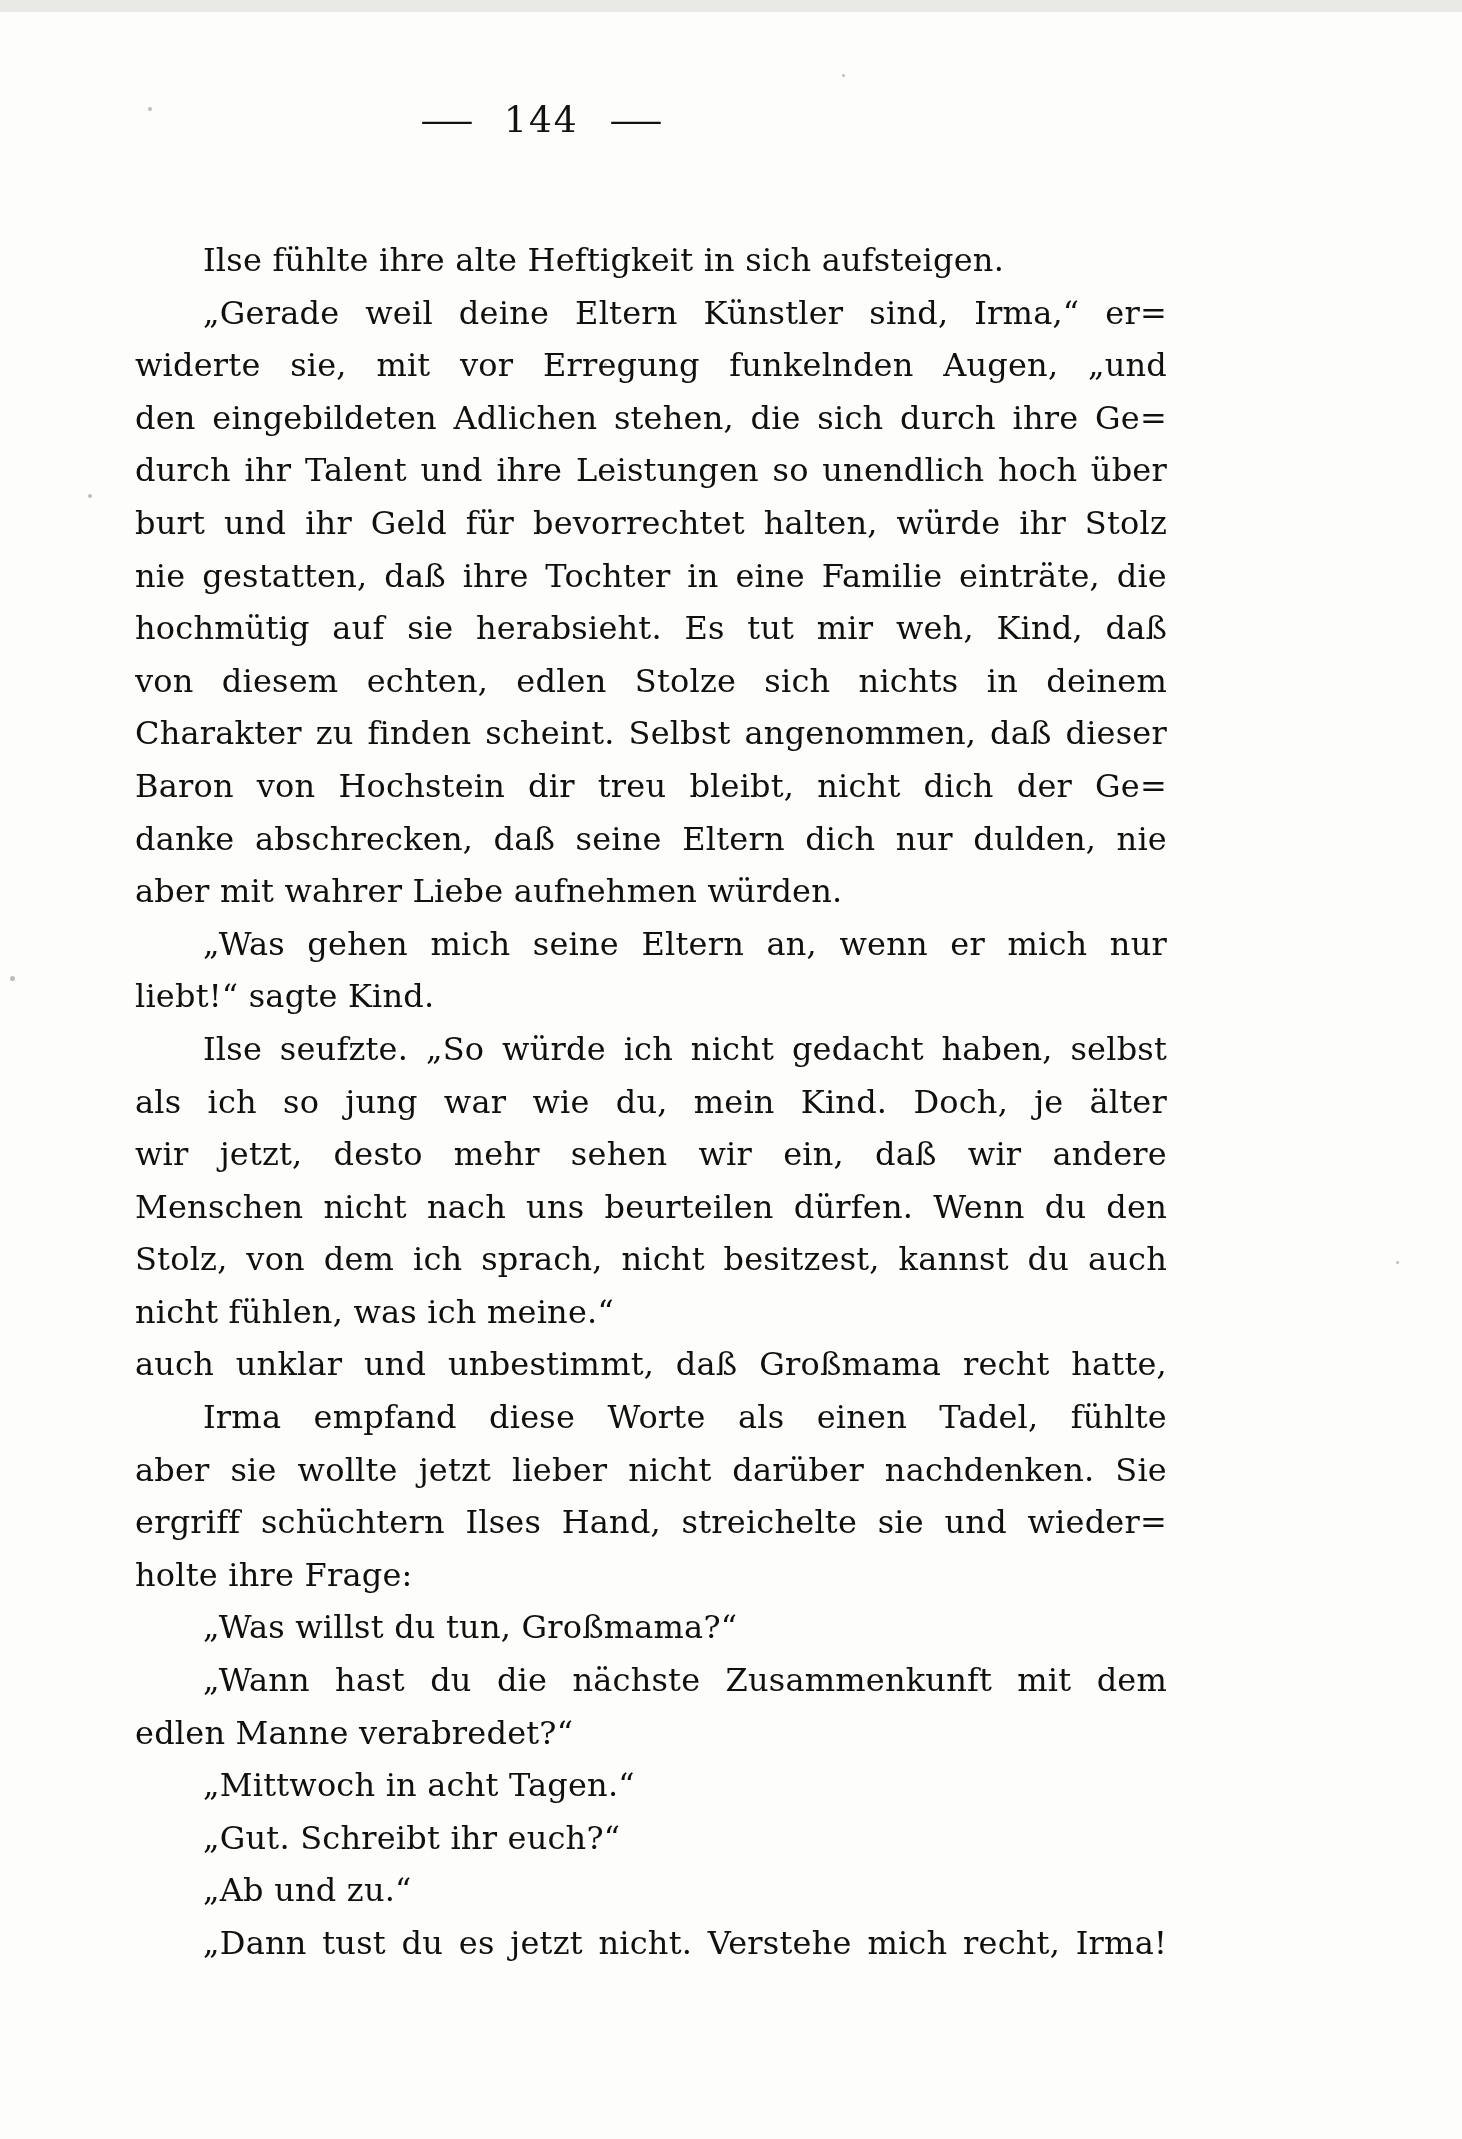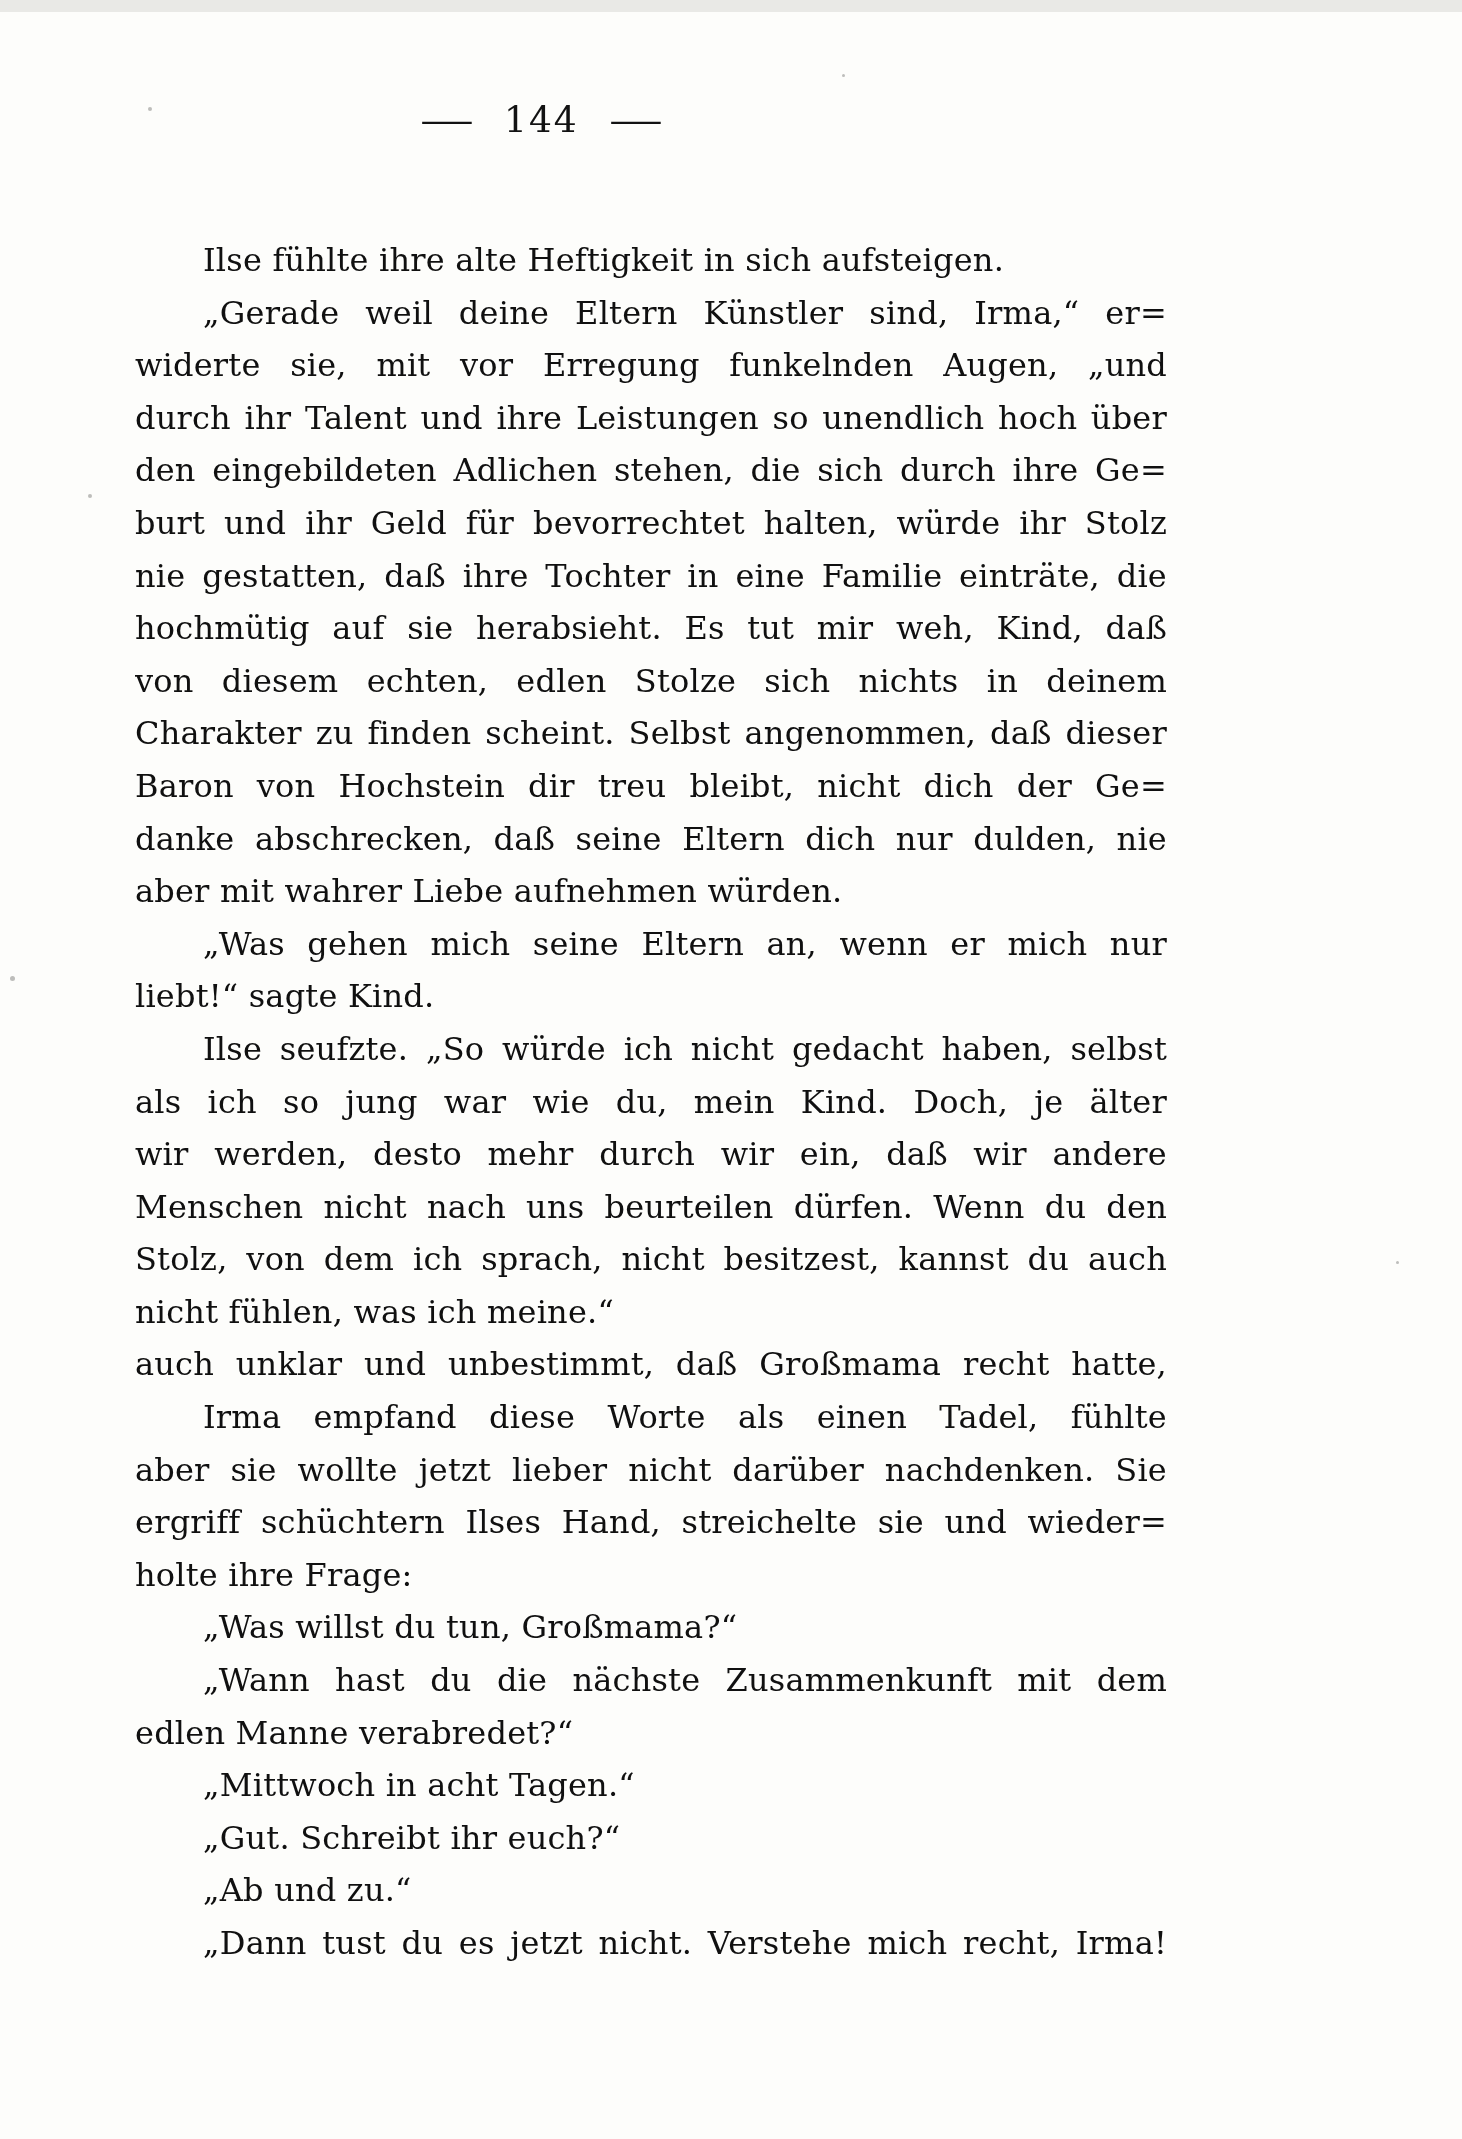--- a/index.html
+++ b/index.html
@@ -75,35 +75,35 @@
 <div class="page">
 
   <div class="pagehead">
     <span class="dash">—</span><span class="num">144</span><span class="dash">—</span>
   </div>
 
   <div class="text" id="textblock">
       <div class="line l ind">Ilse fühlte ihre alte Heftigkeit in sich aufsteigen.</div>
       <div class="line j ind">„Gerade weil deine Eltern Künstler sind, Irma,“ er=</div>
       <div class="line j">widerte sie, mit vor Erregung funkelnden Augen, „und</div>
+      <div class="line j">den eingebildeten Adlichen stehen, die sich durch ihre Ge=</div>
       <div class="line j">durch ihr Talent und ihre Leistungen so unendlich hoch über</div>
-      <div class="line j">den eingebildeten Adlichen stehen, die sich durch ihre Ge=</div>
       <div class="line j">burt und ihr Geld für bevorrechtet halten, würde ihr Stolz</div>
       <div class="line j">nie gestatten, daß ihre Tochter in eine Familie einträte, die</div>
       <div class="line j">hochmütig auf sie herabsieht. Es tut mir weh, Kind, daß</div>
       <div class="line j">von diesem echten, edlen Stolze sich nichts in deinem</div>
       <div class="line j">Charakter zu finden scheint. Selbst angenommen, daß dieser</div>
       <div class="line j">Baron von Hochstein dir treu bleibt, nicht dich der Ge=</div>
       <div class="line j">danke abschrecken, daß seine Eltern dich nur dulden, nie</div>
       <div class="line l">aber mit wahrer Liebe aufnehmen würden.</div>
       <div class="line j ind">„Was gehen mich seine Eltern an, wenn er mich nur</div>
       <div class="line l">liebt!“ sagte Kind.</div>
       <div class="line j ind">Ilse seufzte. „So würde ich nicht gedacht haben, selbst</div>
       <div class="line j">als ich so jung war wie du, mein Kind. Doch, je älter</div>
-      <div class="line j">wir werden, desto mehr durch wir ein, daß wir andere</div>
+      <div class="line j">wir jetzt, desto mehr sehen wir ein, daß wir andere</div>
       <div class="line j">Menschen nicht nach uns beurteilen dürfen. Wenn du den</div>
       <div class="line j">Stolz, von dem ich sprach, nicht besitzest, kannst du auch</div>
       <div class="line l">nicht fühlen, was ich meine.“</div>
       <div class="line j">auch unklar und unbestimmt, daß Großmama recht hatte,</div>
       <div class="line j ind">Irma empfand diese Worte als einen Tadel, fühlte</div>
       <div class="line j">aber sie wollte jetzt lieber nicht darüber nachdenken. Sie</div>
       <div class="line j">ergriff schüchtern Ilses Hand, streichelte sie und wieder=</div>
       <div class="line l">holte ihre Frage:</div>
       <div class="line l ind">„Was willst du tun, Großmama?“</div>
       <div class="line j ind">„Wann hast du die nächste Zusammenkunft mit dem</div>

